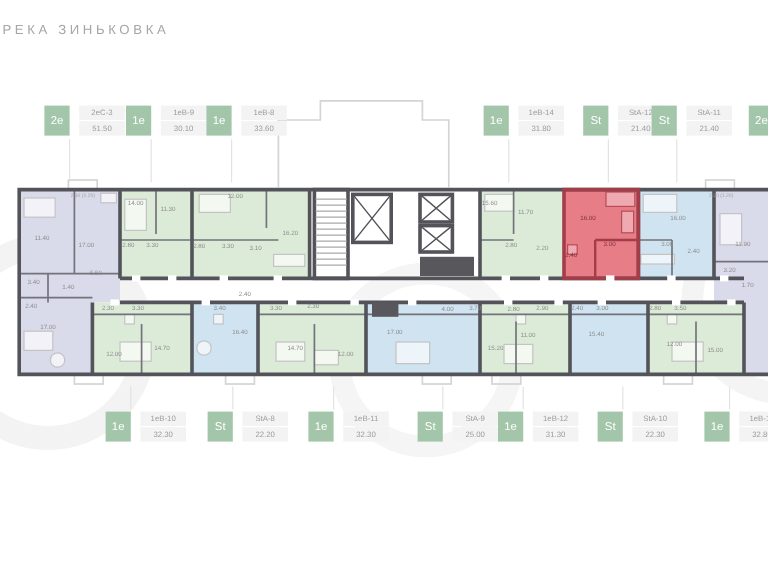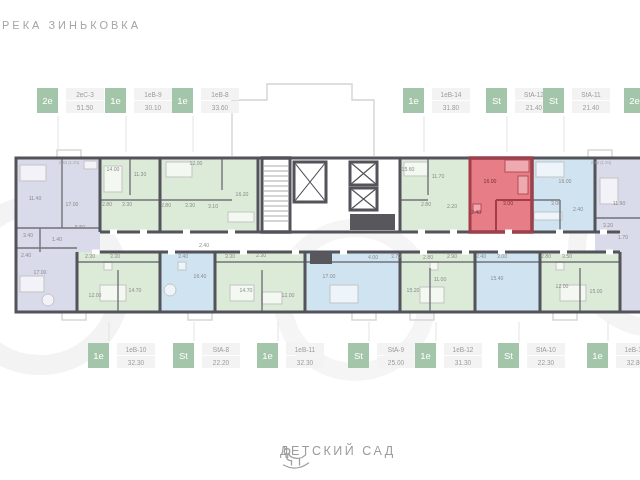--- a/index.html
+++ b/index.html
@@ -319,27 +319,14 @@
       </div>
       <div class="unit-label" style="left: 587px; top: 343px;">
         <span class="badge" style="background: rgb(163, 198, 170);">1е</span>
         <div class="info">
           <div>1еВ-13</div>
           <div>32.80</div>
         </div>
       </div>
     </div>
 
-  <div class="footer">
-    <svg width="32" height="27" viewBox="0 0 32 26">
-      <g fill="none" stroke="#a0a0a0" stroke-width="1.3" stroke-linecap="round">
-        <circle cx="7" cy="7" r="2.8"></circle>
-        <path d="M5.5,4.8 L4.2,2.6"></path>
-        <path d="M8.5,9 C10,13.5 16,15 22,13 L25.5,10.5"></path>
-        <path d="M6,9.5 C5.5,13 7.5,15.8 10.5,16.2"></path>
-        <path d="M11.5,15.8 L11.5,20.5 M19.5,14.2 L19.5,20.5"></path>
-        <path d="M3.5,20.5 Q16,27.5 28.5,18.5"></path>
-      </g>
-    </svg>
-    <span>ДЕТСКИЙ САД</span>
-  </div>
 
 </div>
 
 </body></html>

